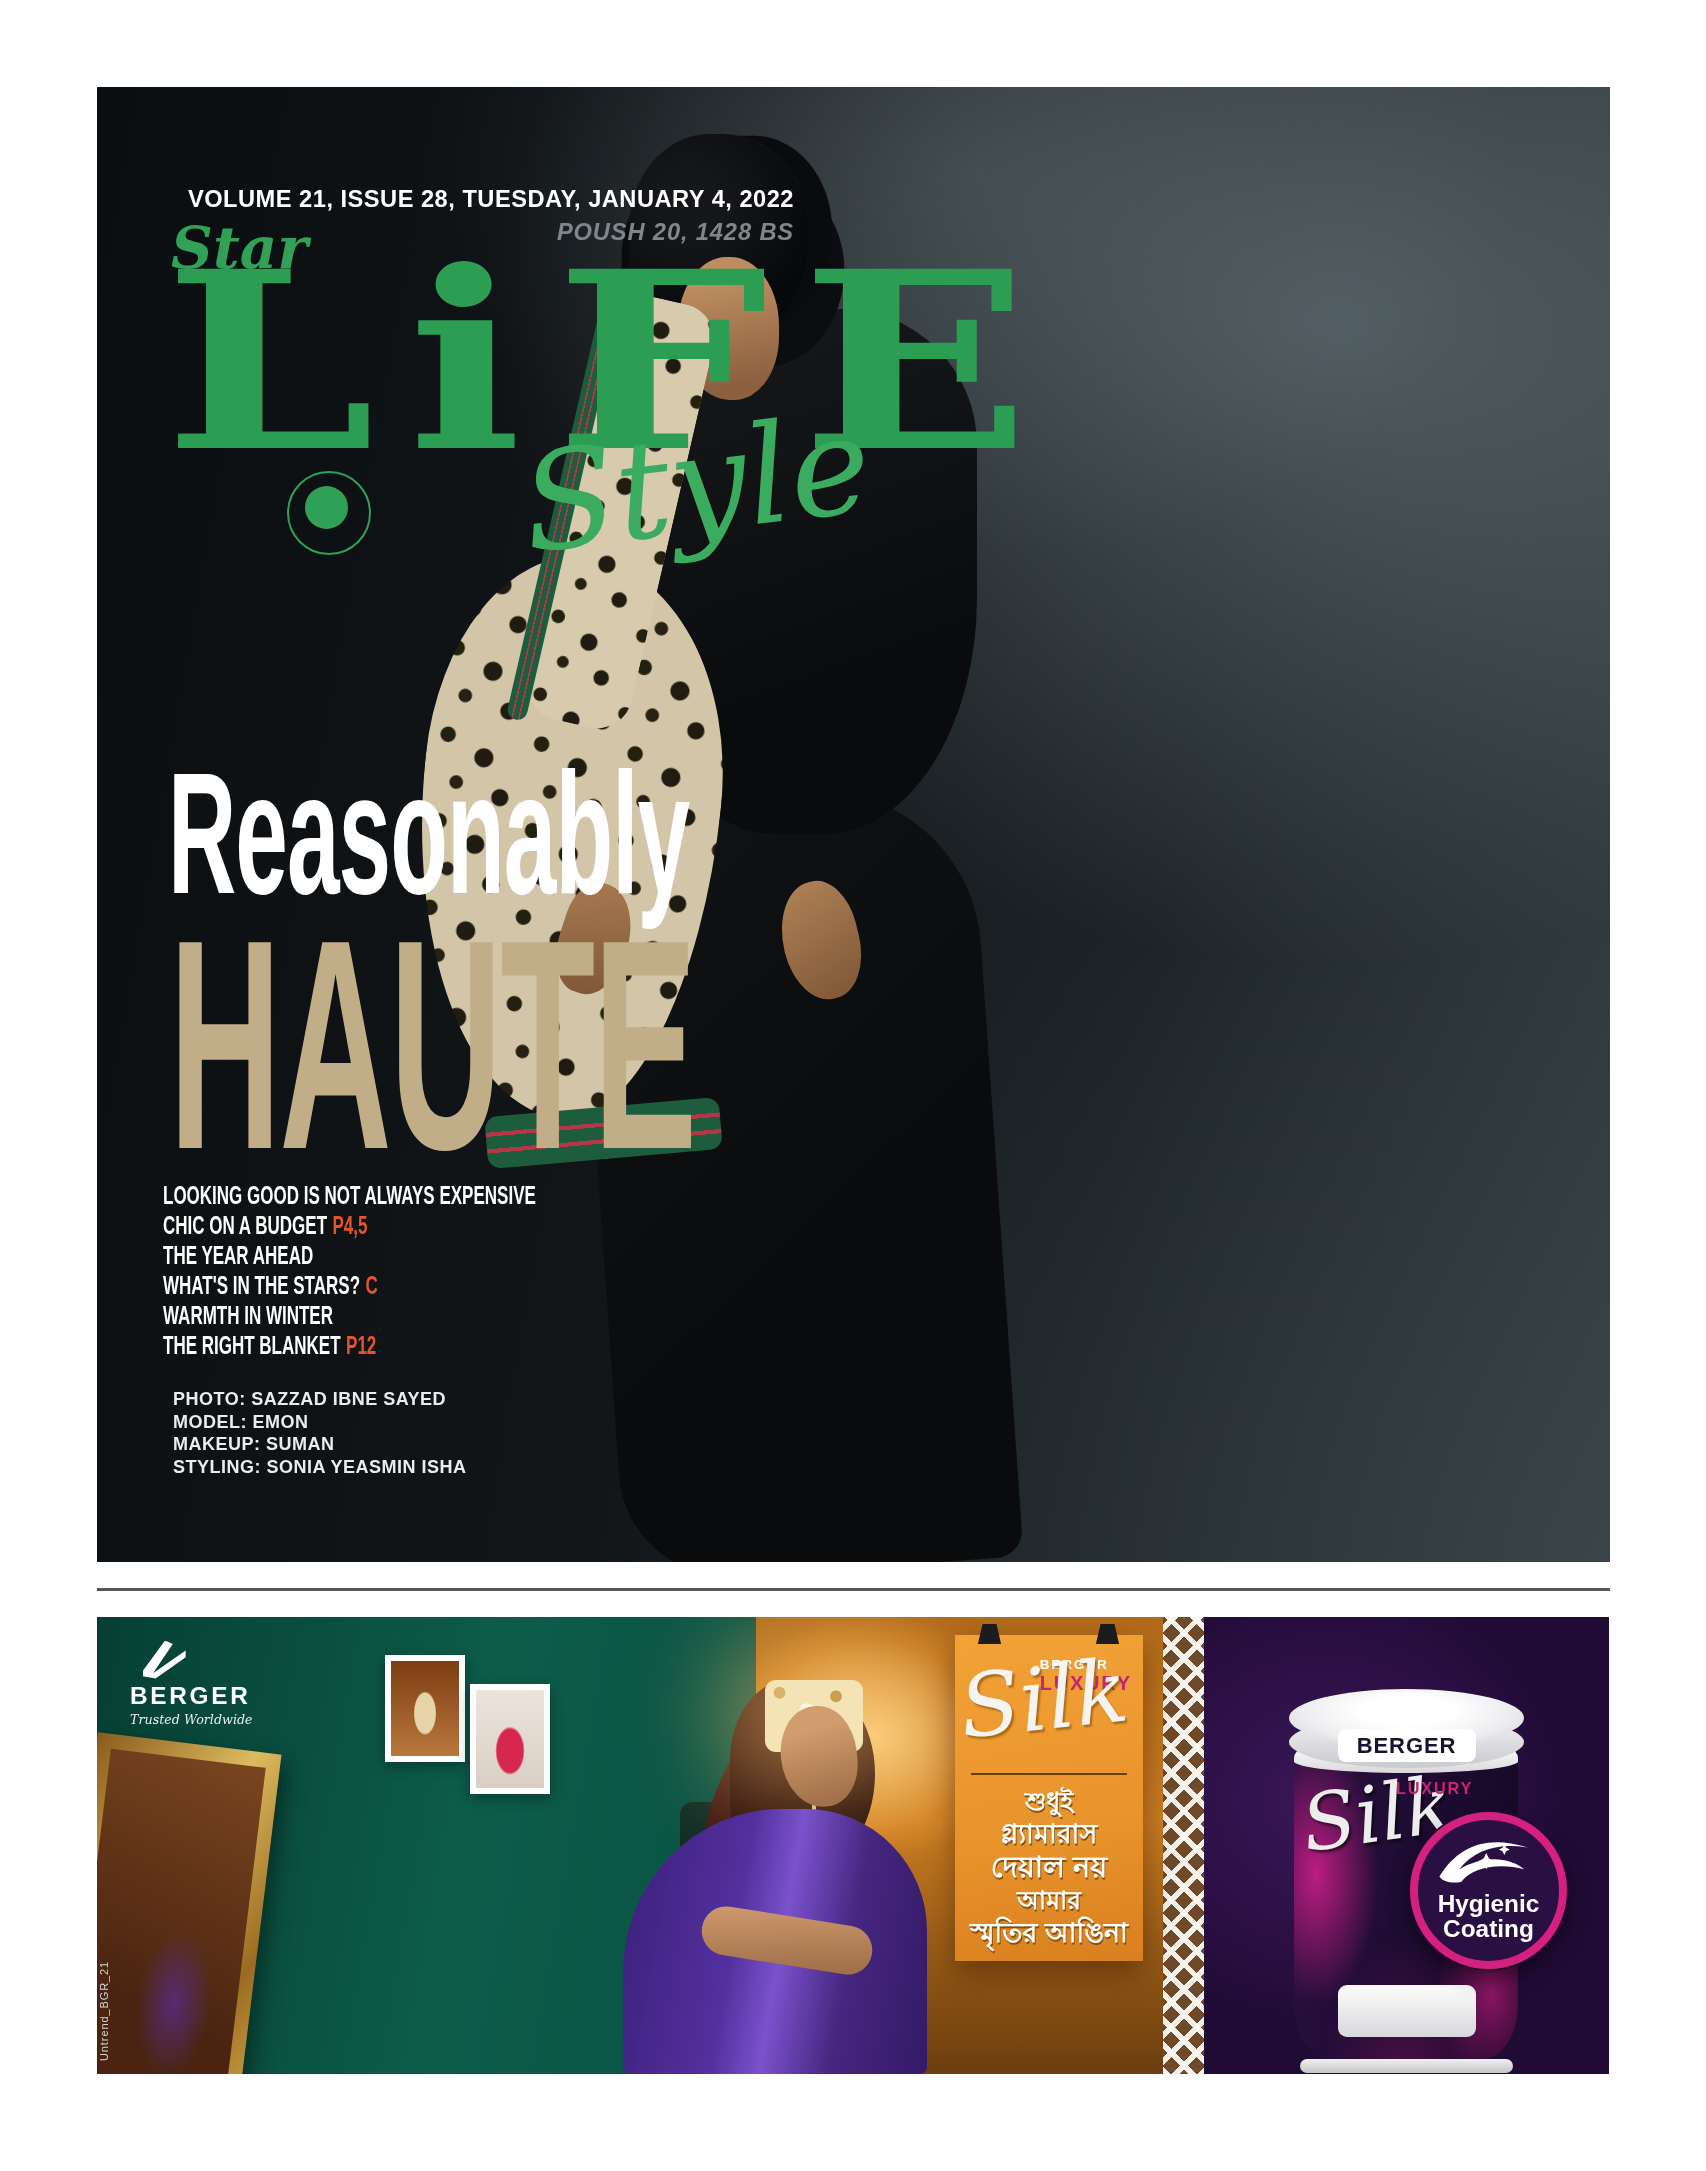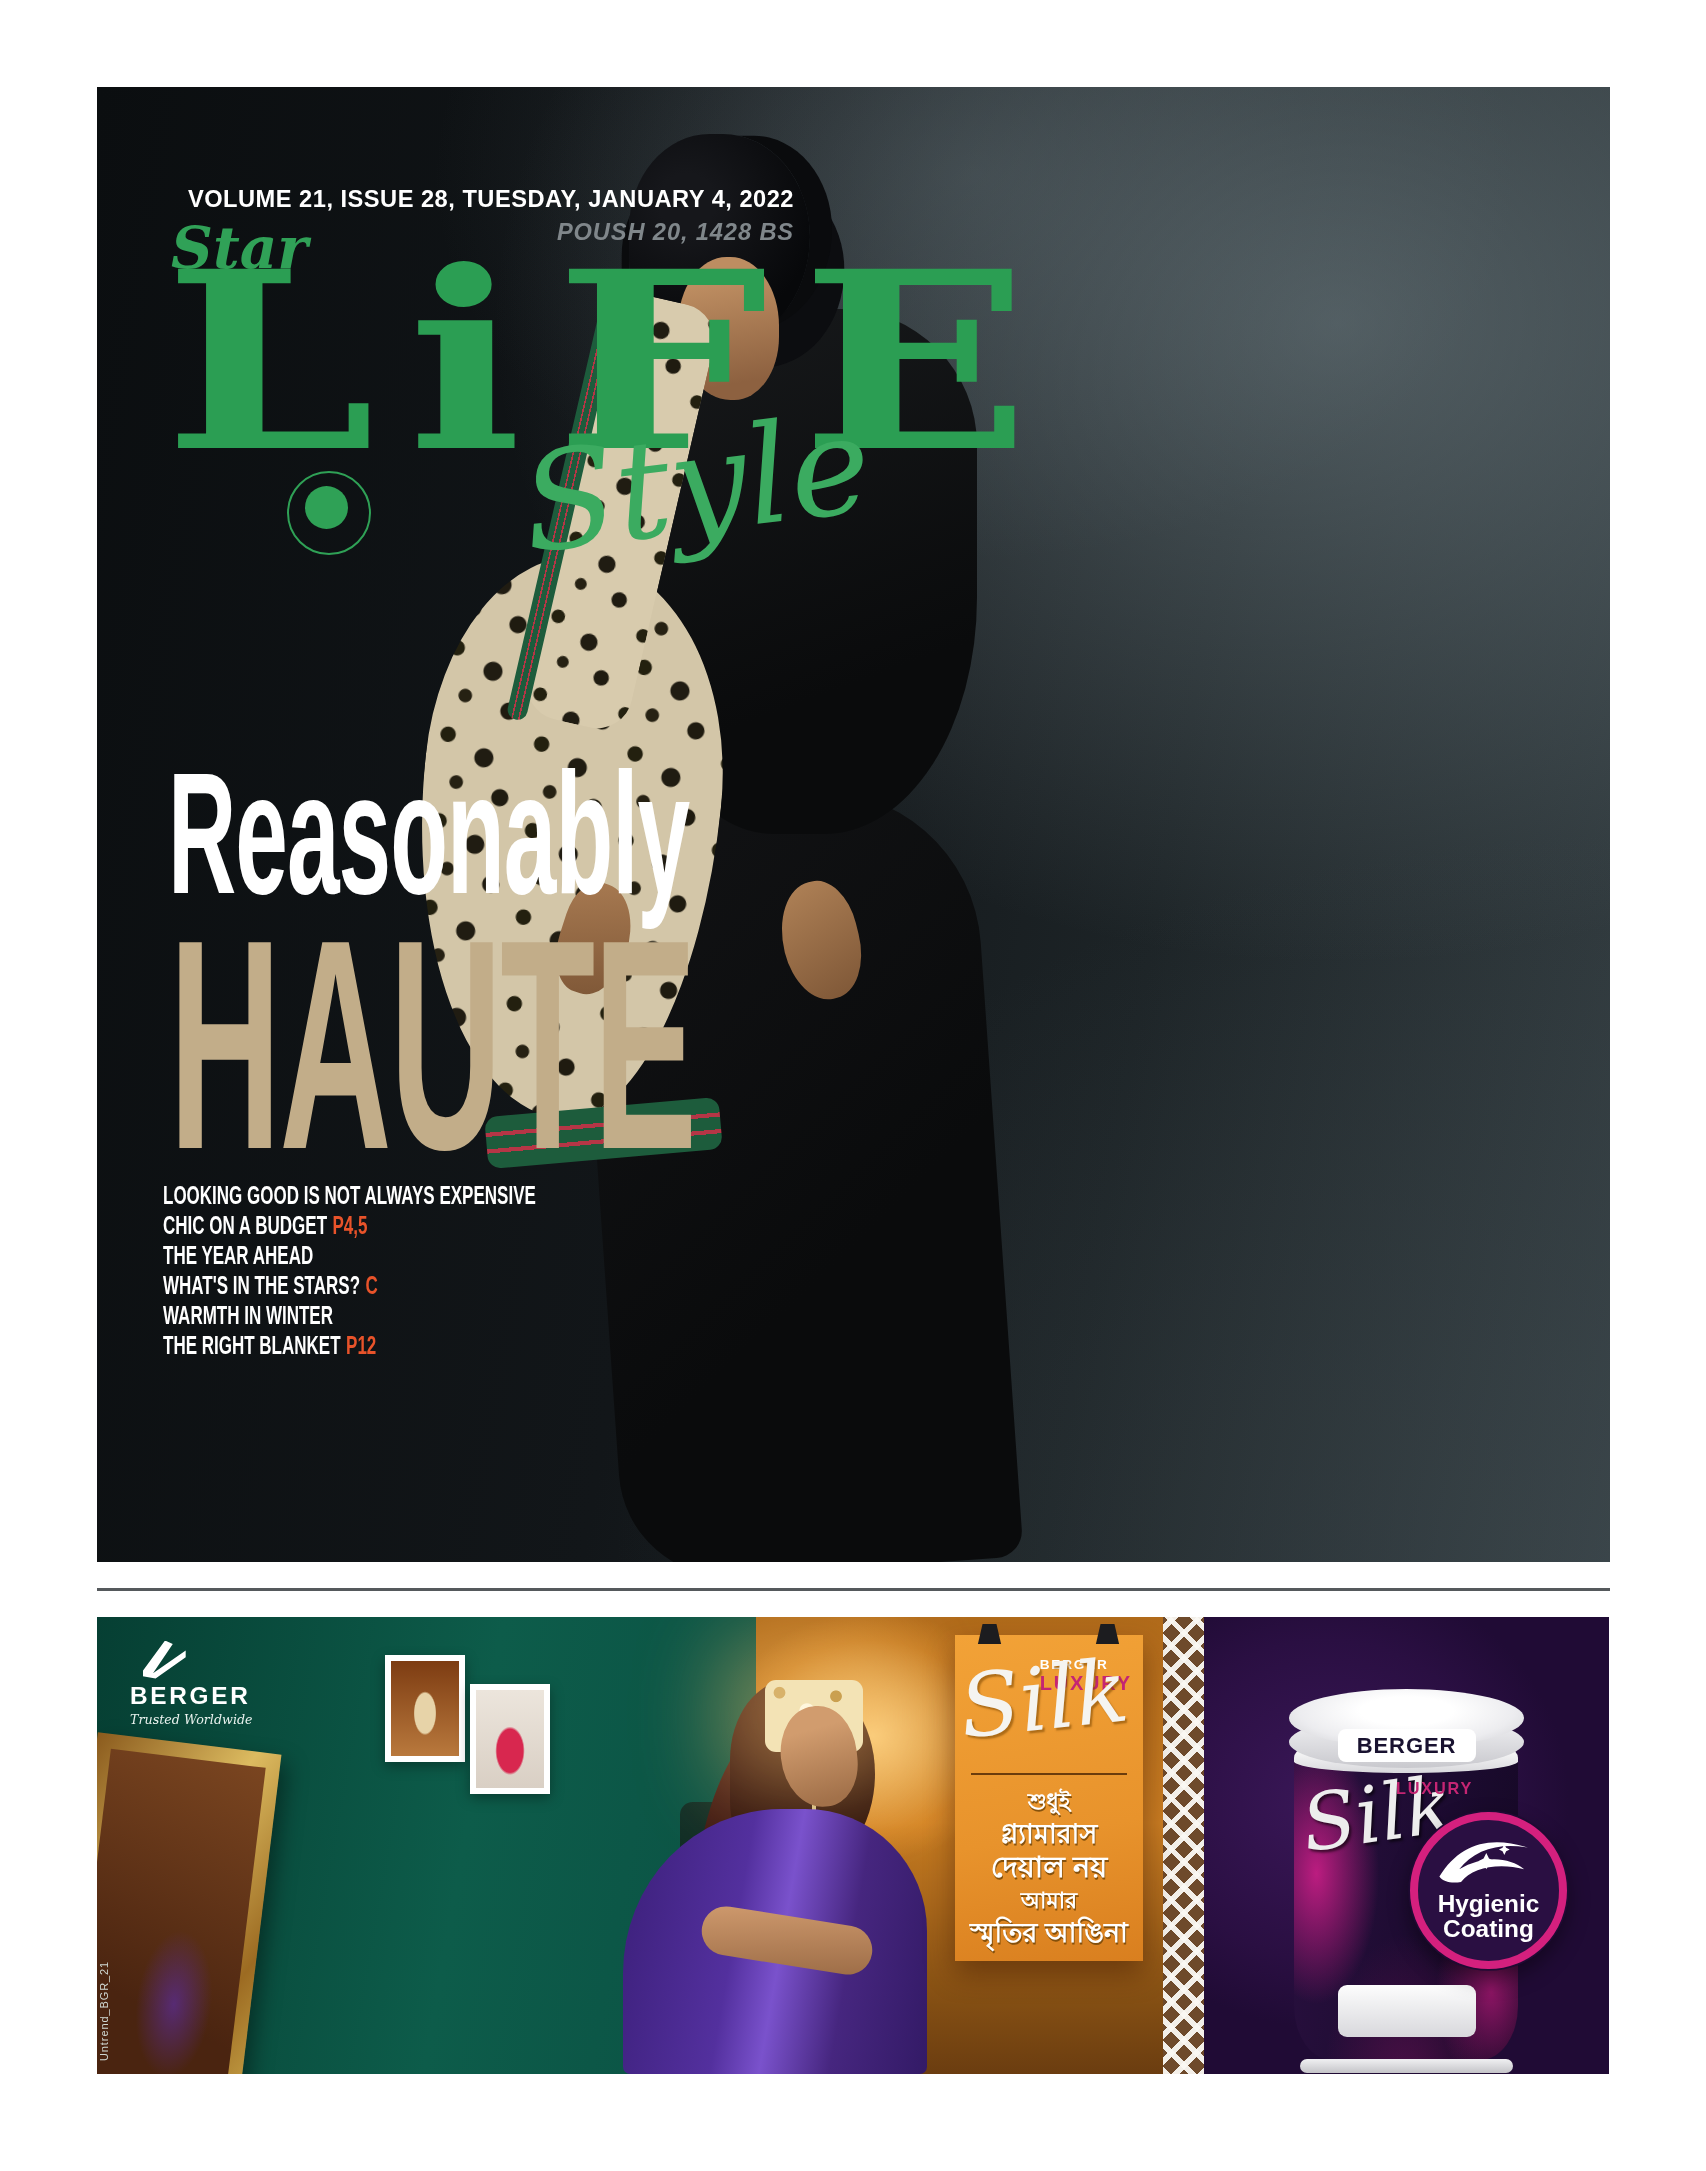--- a/index.html
+++ b/index.html
@@ -185,21 +185,21 @@
   .clip-a { left:20px; } .clip-b { left:138px; }
   .poster-brand { position:absolute; top:22px; right:11px; text-align:left; }
   .poster-brand .b { color:#ffffff; font-size:13.6px; font-weight:bold; letter-spacing:1.8px; }
   .poster-brand .l { color:#c52573; font-size:20px; font-weight:bold; letter-spacing:1.8px; }
   .poster-silk { position:absolute; left:5.4px; top:12.7px; font-family:"DejaVu Serif", serif; font-style:italic;
     font-size:87px; color:#f5f4f0; transform:rotate(-6deg);
     text-shadow:1.8px 2.7px 1.8px rgba(120,70,0,.55); }
   .poster-divider { position:absolute; left:16.3px; top:138px; width:156px; height:1.8px; background:#6b3c0c; }
   .poster-bn { position:absolute; left:0; top:150px; width:100%; text-align:center; color:#ffffff;
     font-weight:bold; text-shadow:0.9px 1.8px 0 rgba(122,74,10,.9); }
-  .bn-l { line-height:33px; font-size:22px; }
+  .bn-l { line-height:33px; font-size:25px; }
   .bn-l2 { font-size:27px;text-align:center; } .bn-l3 { font-size:29px; }
 
   
   .bucket { position:absolute; left:1192px; top:72px; width:235px; height:384px; z-index:6; }
   .bucket-lid { position:absolute; left:0; top:0; width:235px; height:58px; border-radius:50%;
     background:radial-gradient(ellipse at 50% 38%, #ffffff 28%, #ececef 65%, #c9c9cd); z-index:3; }
   .bucket-rim { position:absolute; left:0; top:27px; width:235px; height:52px; border-radius:50%;
     background:linear-gradient(#f4f4f6,#c9c9ce); z-index:2; }
   .bucket-body { position:absolute; left:5.4px; top:60px; width:224px; height:311px; z-index:1;
     background-image:
@@ -267,20 +267,26 @@
 
     <div class="stories">
       <div class="story-row"><span>LOOKING GOOD IS NOT ALWAYS EXPENSIVE</span><span class="story-ref"></span></div>
       <div class="story-row"><span>CHIC ON A BUDGET</span><span class="story-ref">P4,5</span></div>
       <div class="story-row"><span>THE YEAR AHEAD</span><span class="story-ref"></span></div>
       <div class="story-row"><span>WHAT'S IN THE STARS?</span><span class="story-ref">C</span></div>
       <div class="story-row"><span>WARMTH IN WINTER</span><span class="story-ref"></span></div>
       <div class="story-row"><span>THE RIGHT BLANKET</span><span class="story-ref">P12</span></div>
     </div>
 
+    <div class="credits">
+      <div class="credit-row">PHOTO: SAZZAD IBNE SAYED</div>
+      <div class="credit-row">MODEL: EMON</div>
+      <div class="credit-row">MAKEUP: SUMAN</div>
+      <div class="credit-row">STYLING: SONIA YEASMIN ISHA</div>
+    </div>
   </div>
 
   <div class="divider"></div>
 
   <div class="ad">
     <div class="wall-green"></div>
     <div class="wall-orange"></div>
     <div class="jali"></div>
     <div class="wall-purple"></div>
 

